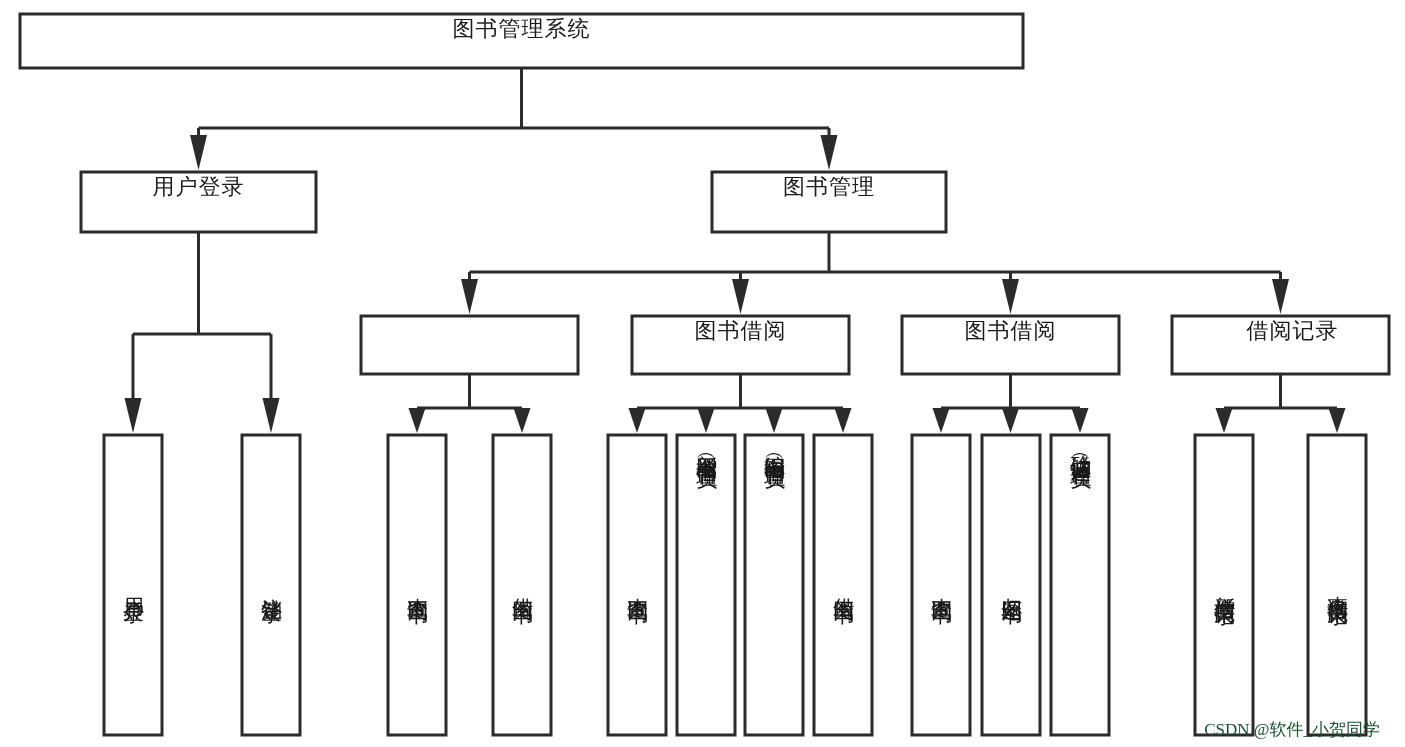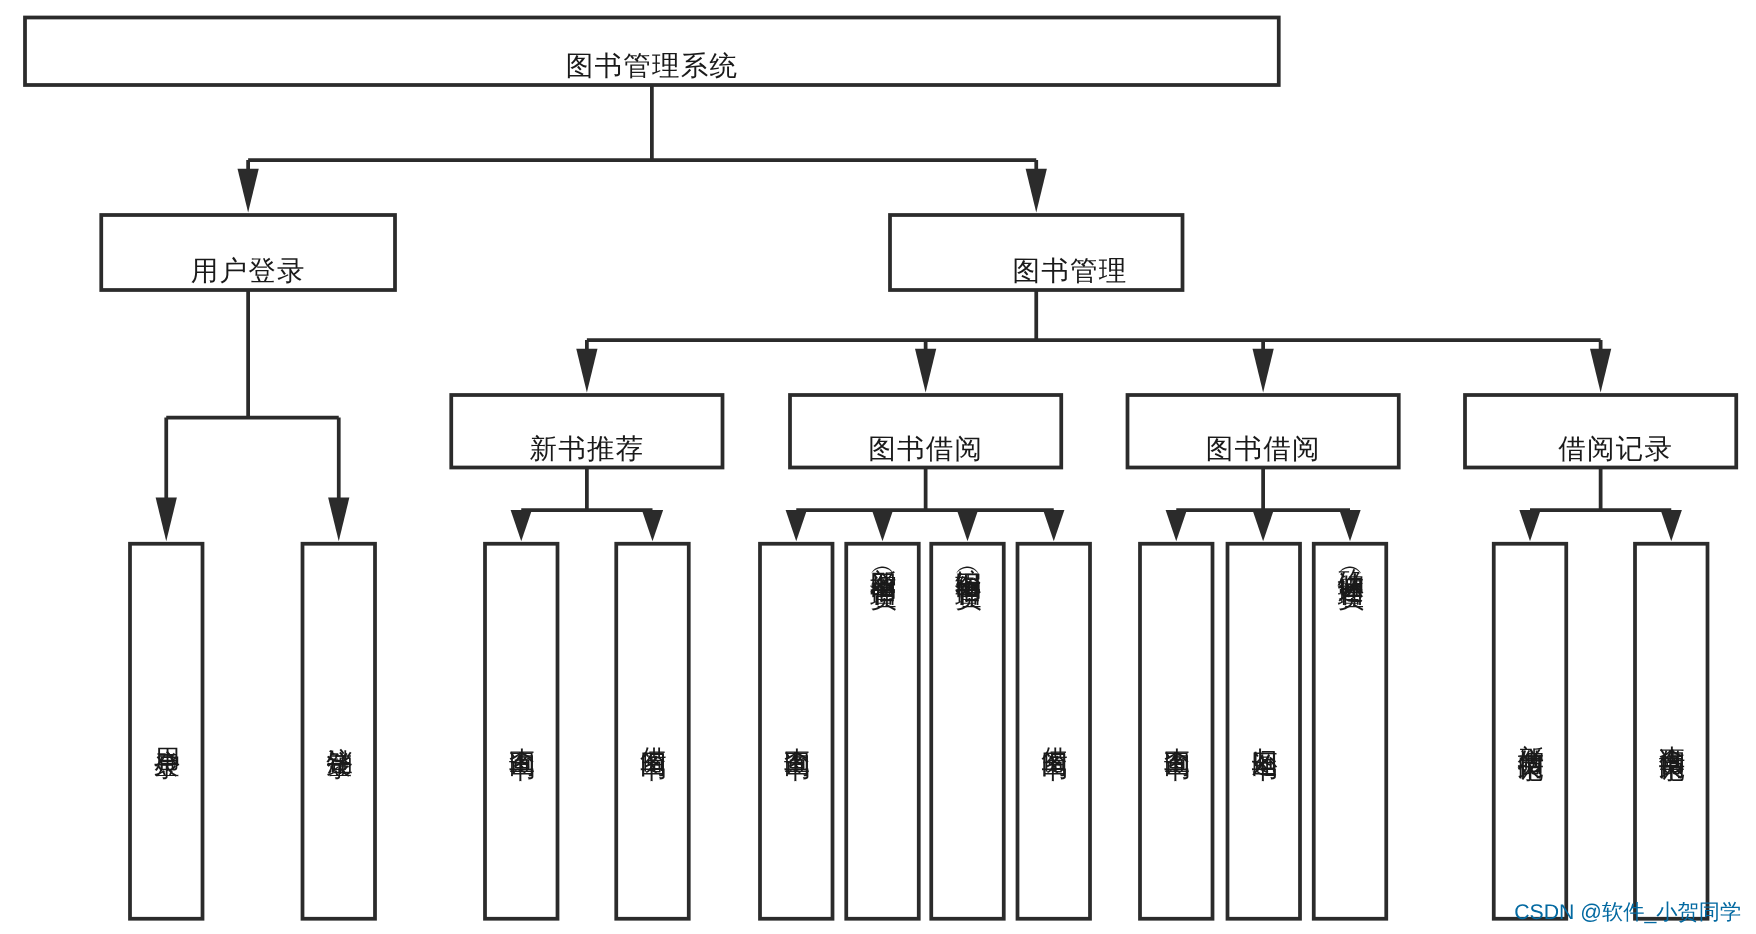--- a/index.html
+++ b/index.html
@@ -55,38 +55,38 @@
     font-family: "DejaVu Sans", "Liberation Sans", sans-serif;
     font-size: 21px;
     line-height: 1.12;
     color: #1a1a1a;
     letter-spacing: 2px;
     white-space: nowrap;
   }
   .hlabel-wrap {
     position: absolute;
     display: flex;
-    align-items: flex-end;
+    align-items: flex-start;
     justify-content: center;
     pointer-events: none;
   }
   .hlabel-text {
     font-family: "DejaVu Sans", "Liberation Sans", sans-serif;
     font-size: 22px;
     color: #1a1a1a;
     letter-spacing: 1px;
     white-space: nowrap;
   }
   #watermark {
     position: absolute;
-    right: 12px;
+    right: 25px;
     bottom: 6px;
-    font-family: Liberation Sans, sans-serif;
+    font-family: Liberation Serif, serif;
     font-size: 17px;
-    color: #0369a1;
+    color: #14532d;
     white-space: nowrap;
     pointer-events: none;
   }
 </style>
 </head>
 <body>
 
 <div id="diagram-root">
 
   <svg id="tree-svg" viewBox="0 0 1405 747">
@@ -194,27 +194,24 @@
 
   </svg>
 
   <div class="hlabel-wrap" style="left:20px; top:14px; width:1003px; height:54px;">
     <span class="hlabel-text">图书管理系统</span>
   </div>
 
   <div class="hlabel-wrap" style="left:81px; top:172px; width:235px; height:60px;">
     <span class="hlabel-text">用户登录</span>
   </div>
-  <div class="hlabel-wrap" style="left:712px; top:172px; width:234px; height:60px;margin-left:27px;">
+  <div class="hlabel-wrap" style="left:712px; top:172px; width:234px; height:60px;">
     <span class="hlabel-text">图书管理</span>
   </div>
 
-  <div class="hlabel-wrap" style="left:361px; top:316px; width:217px; height:58px;">
-    <span class="hlabel-text">新书推荐</span>
-  </div>
   <div class="hlabel-wrap" style="left:632px; top:316px; width:217px; height:58px;">
     <span class="hlabel-text">图书借阅</span>
   </div>
   <div class="hlabel-wrap" style="left:902px; top:316px; width:217px; height:58px;">
     <span class="hlabel-text">图书借阅</span>
   </div>
   <div class="hlabel-wrap" style="left:1172px; top:316px; width:217px; height:58px;padding-left:12px;">
     <span class="hlabel-text">借阅记录</span>
   </div>
 

